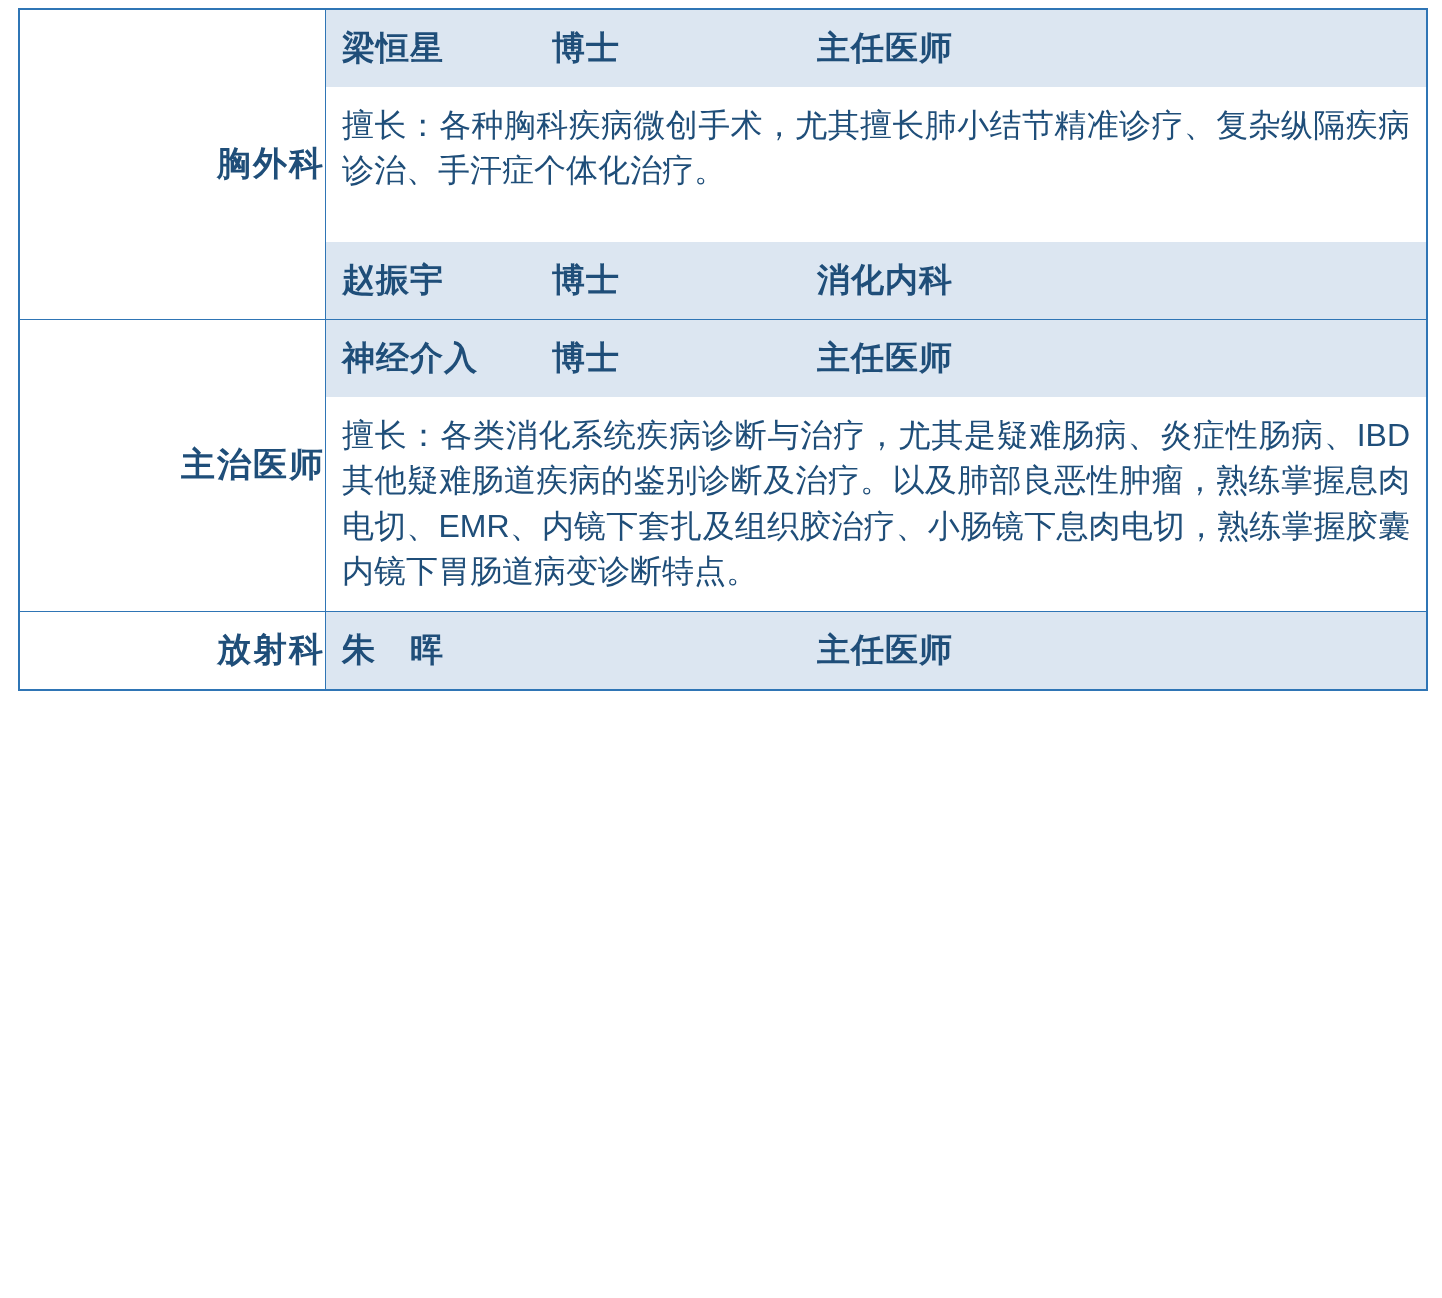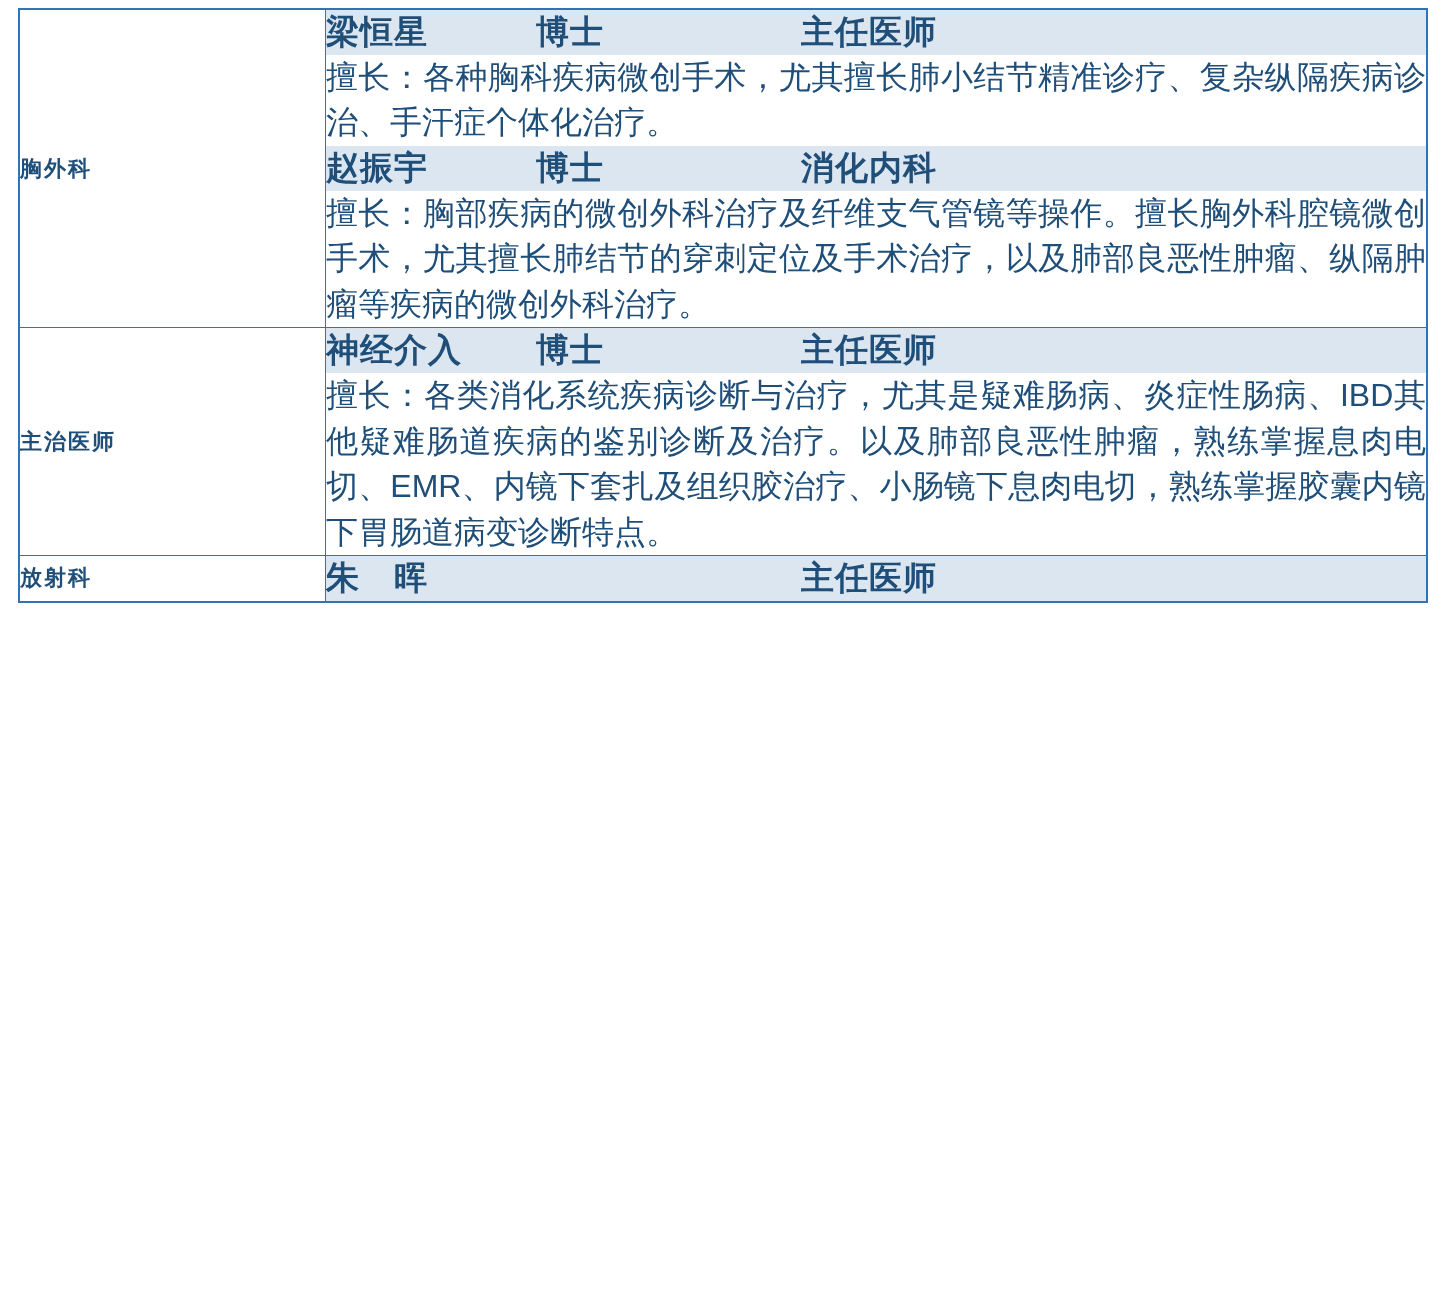--- a/index.html
+++ b/index.html
@@ -27,36 +27,36 @@
     border: 2px solid #2f75b5;
   }
   table.roster td {
     border: 1px solid #2f75b5;
     vertical-align: middle;
     padding: 0;
   }
   
   .dept-cell {
     width: 305px;
-    text-align: left;
+    text-align: right;
     font-weight: bold;
-    font-size: 22px;
+    font-size: 34px;
     color: #1f4e79;
     letter-spacing: 2px;
     background: #ffffff;
   }
   
   table.docs {
     border-collapse: collapse;
     width: 100%;
     table-layout: fixed;
   }
   table.docs td {
     border: none;
-    padding: 0;
+    padding: 16px;
   }
   .doc-head {
     background: #dce6f1;
     border-bottom: 1px solid #2f75b5;
     padding: 12px 0 12px 16px;
     font-weight: bold;
     font-size: 33px;
     color: #1f4e79;
     white-space: nowrap;
     letter-spacing: 1px;
@@ -115,23 +115,20 @@
                 <td class="doc-body">擅长：各种胸科疾病微创手术，尤其擅长肺小结节精准诊疗、复杂纵隔疾病诊治、手汗症个体化治疗。</td>
               </tr>
               <tr class="sep-row">
                   <td></td>
                 </tr>
               <tr>
                 <td class="doc-head">
                   <span class="name">赵振宇</span><span class="degree">博士</span><span class="title">消化内科</span>
                 </td>
               </tr>
-              <tr>
-                <td class="doc-body">擅长：胸部疾病的微创外科治疗及纤维支气管镜等操作。擅长胸外科腔镜微创手术，尤其擅长肺结节的穿刺定位及手术治疗，以及肺部良恶性肿瘤、纵隔肿瘤等疾病的微创外科治疗。</td>
-              </tr>
             </tbody>
           </table>
         </td>
       </tr>
 
       <tr class="block-row">
         <td class="dept-cell">主治医师</td>
         <td class="docs-wrap">
           <table class="docs">
             <tbody>

